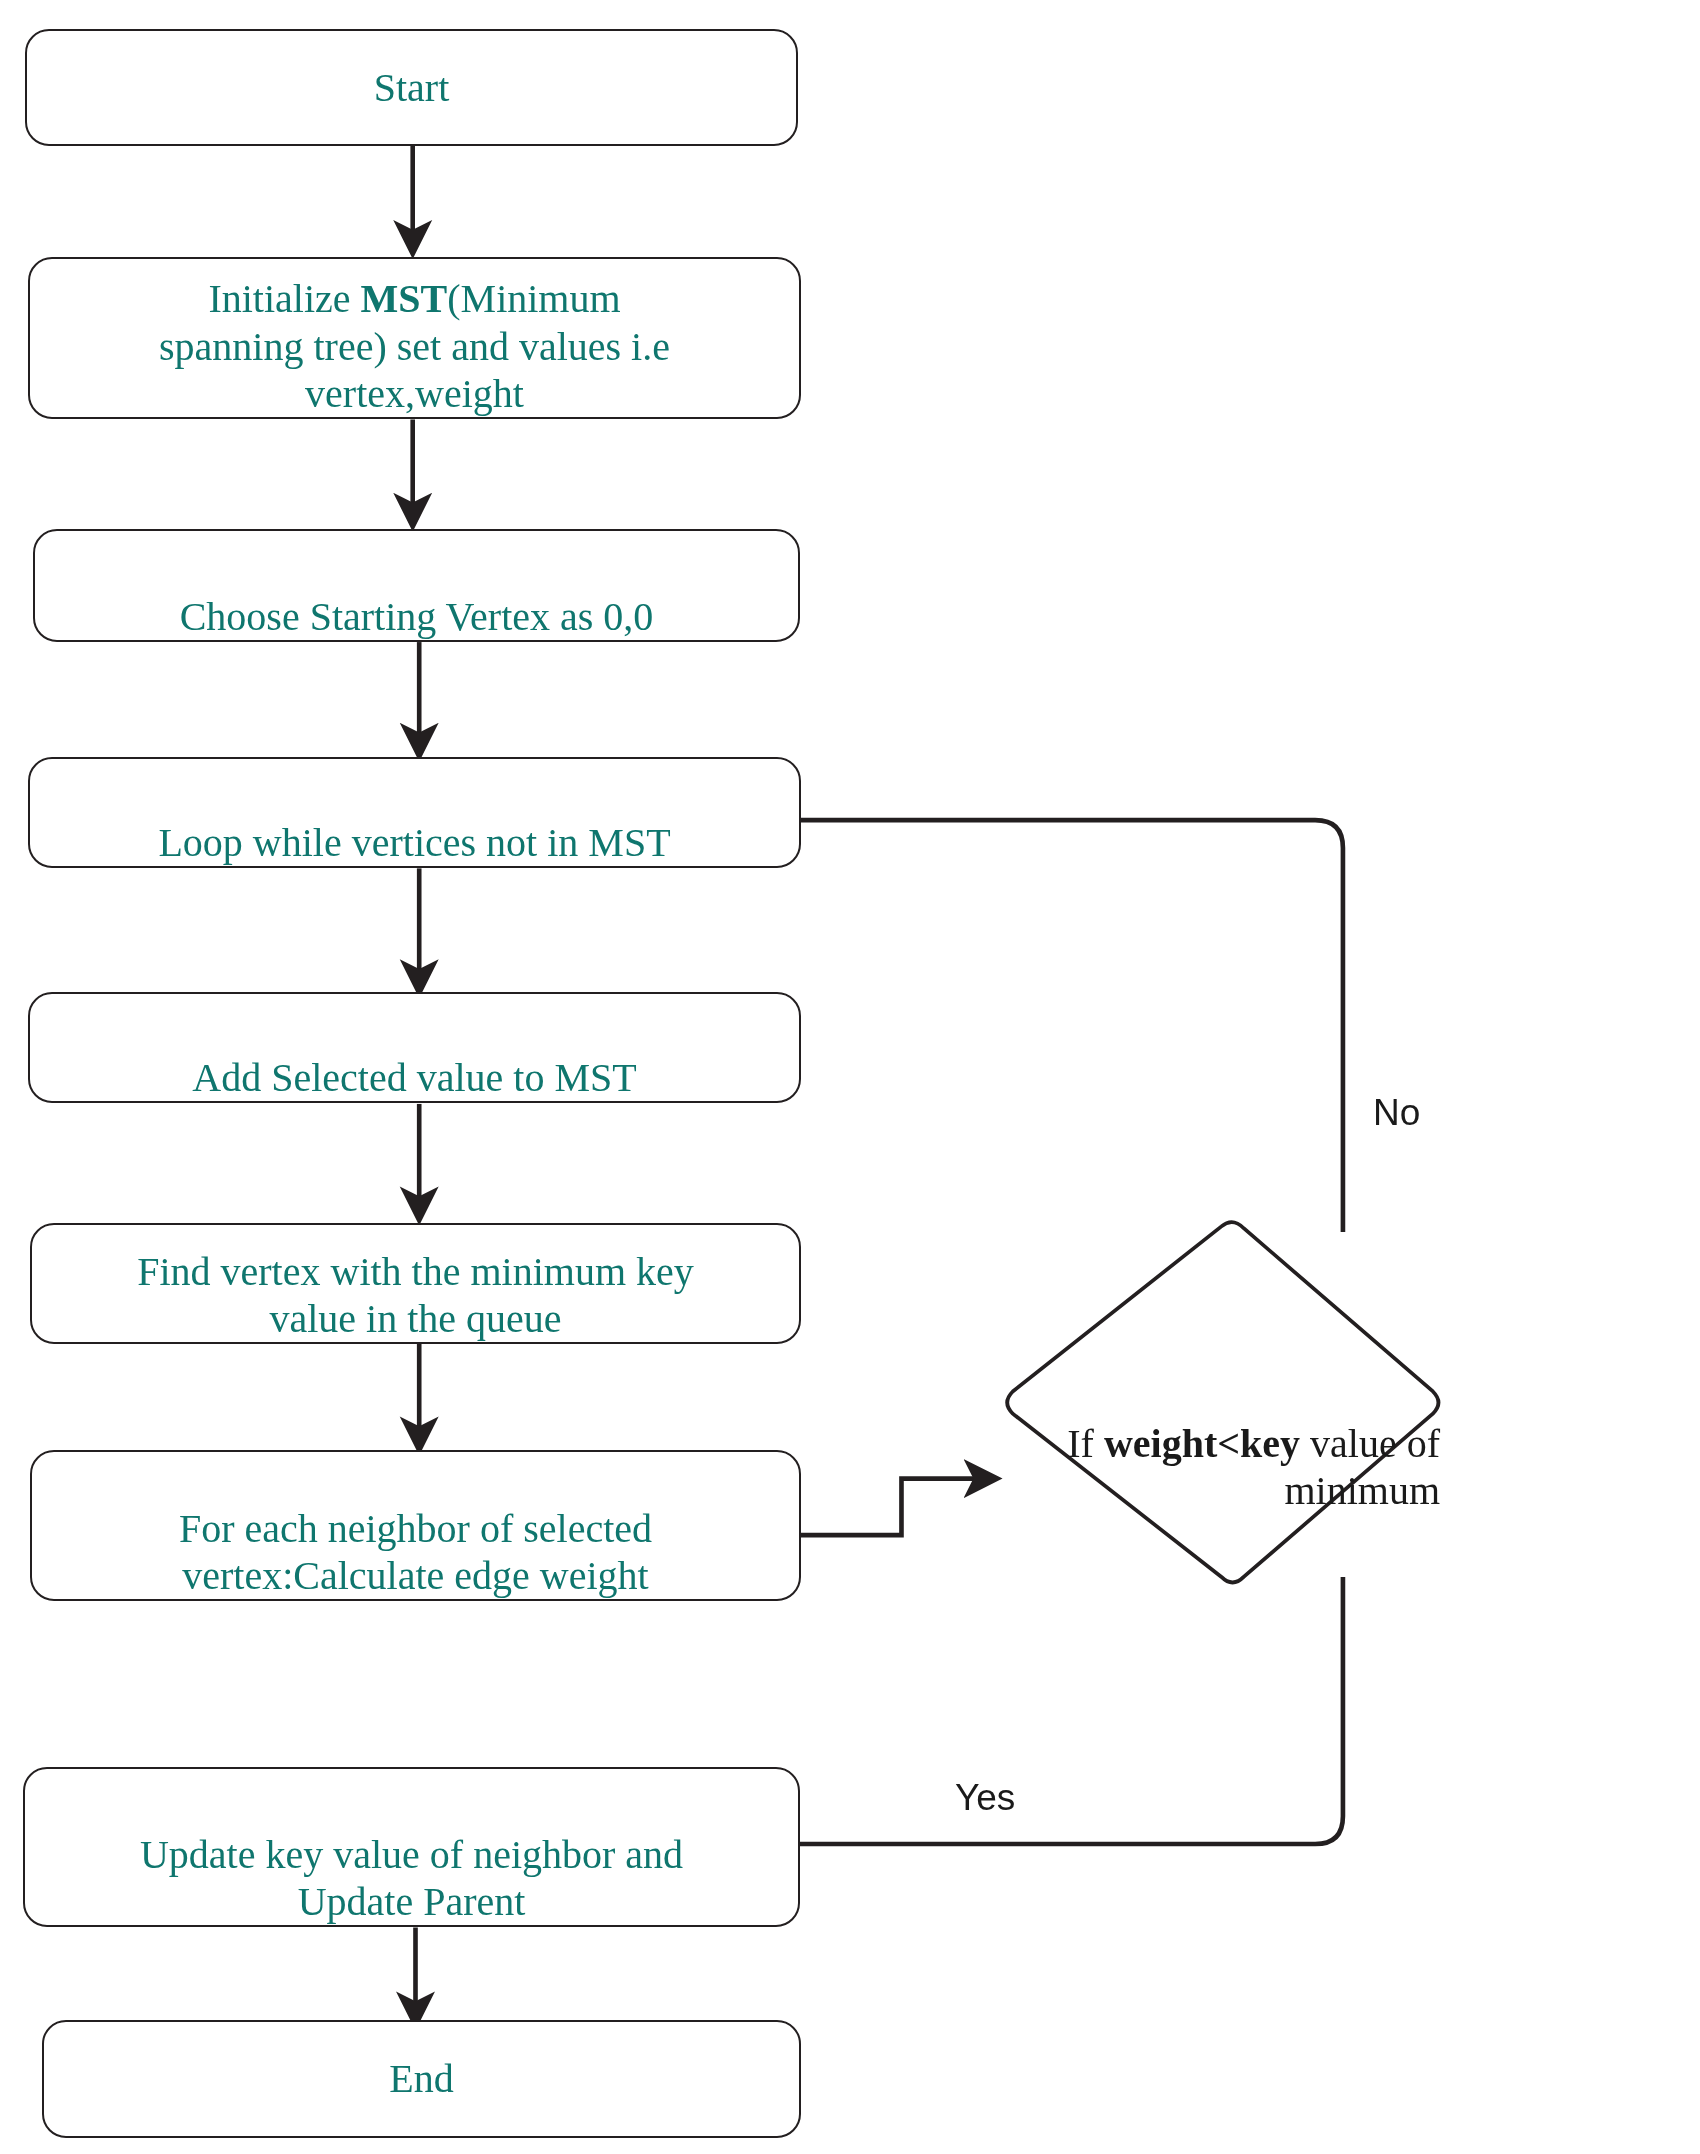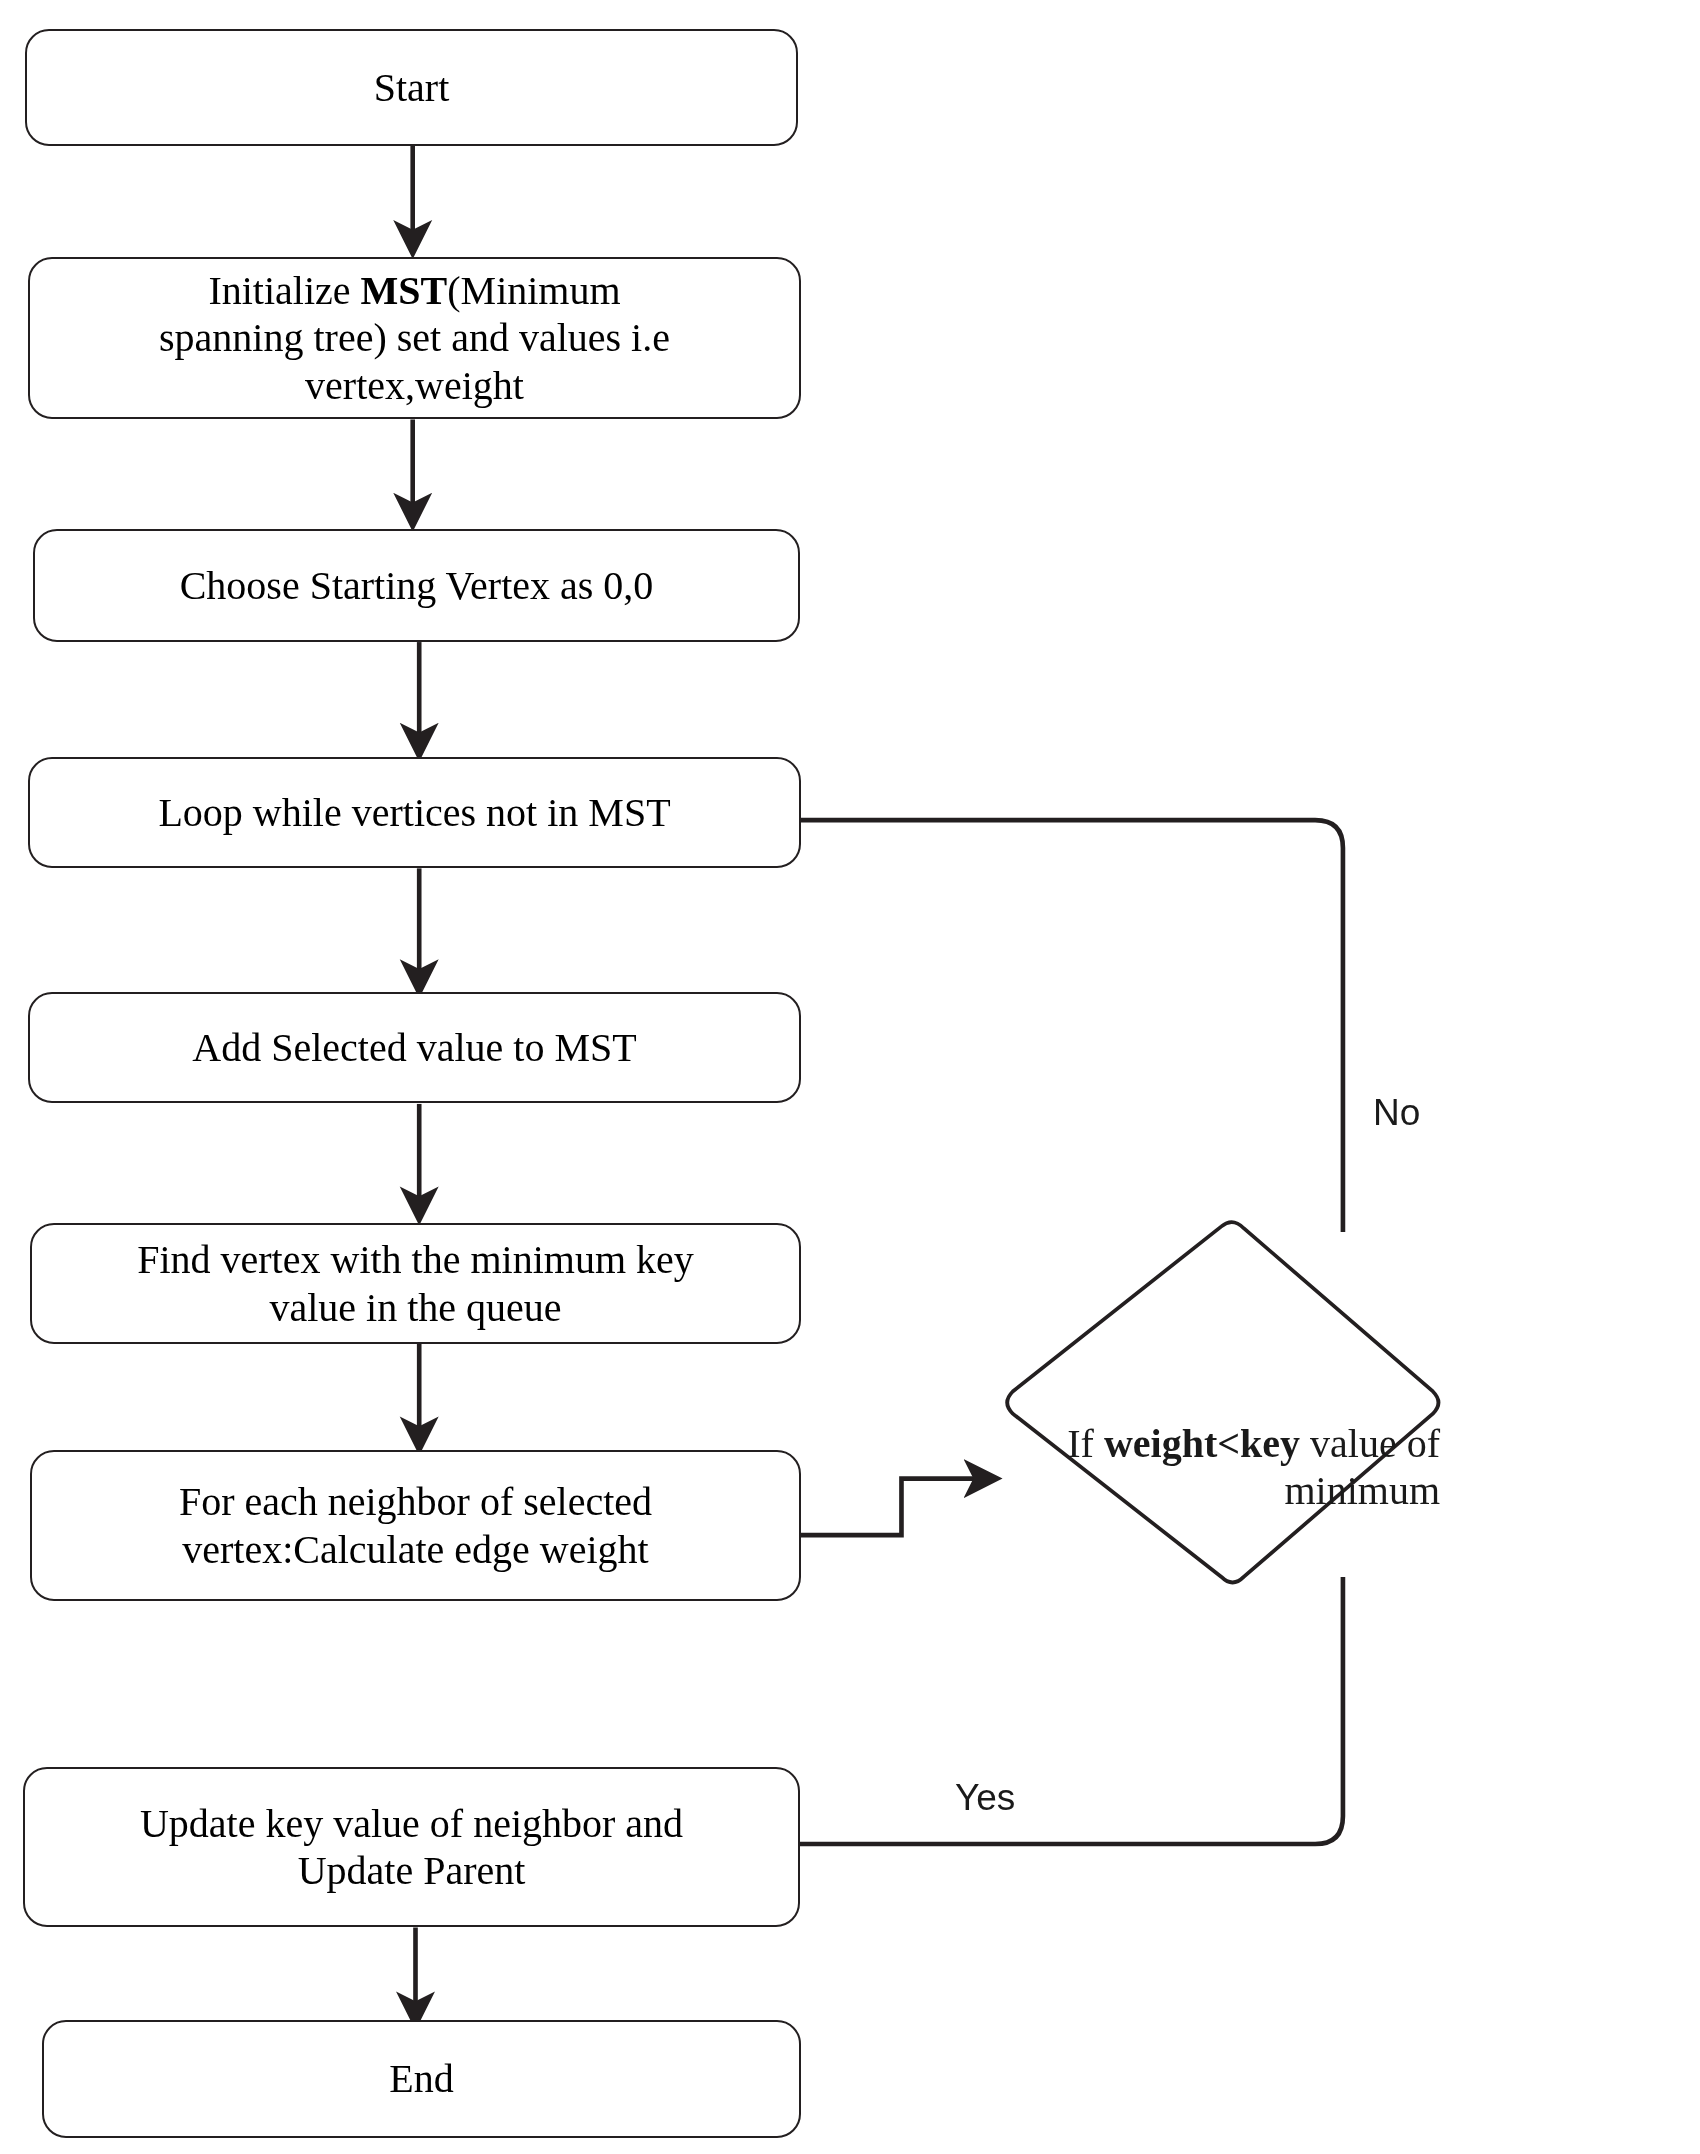--- a/index.html
+++ b/index.html
@@ -18,30 +18,30 @@
   .node {
     position: absolute;
     box-sizing: border-box;
     border: 2.8px solid #231f20;
     border-radius: 24px;
     background: #ffffff;
     display: flex;
     align-items: center;
     justify-content: center;
     text-align: center;
-    color: #000000;
+    color: #0f766e;
     line-height: 1.18;
     white-space: pre-line;
     padding: 0 2px;
   }
   .node .txt {
     display: block;
     width: 100%;
   }
-  .node.proc { font-size: 40px; }
+  .node.proc { font-size: 40px; align-items: flex-end; }
   .node.term { font-size: 40px; }
 
   
   .decision-label {
     position: absolute;
     text-align: right;
     font-size: 40px;
     color: #1a1a1a;
     line-height: 1.18;
     white-space: pre-line;

